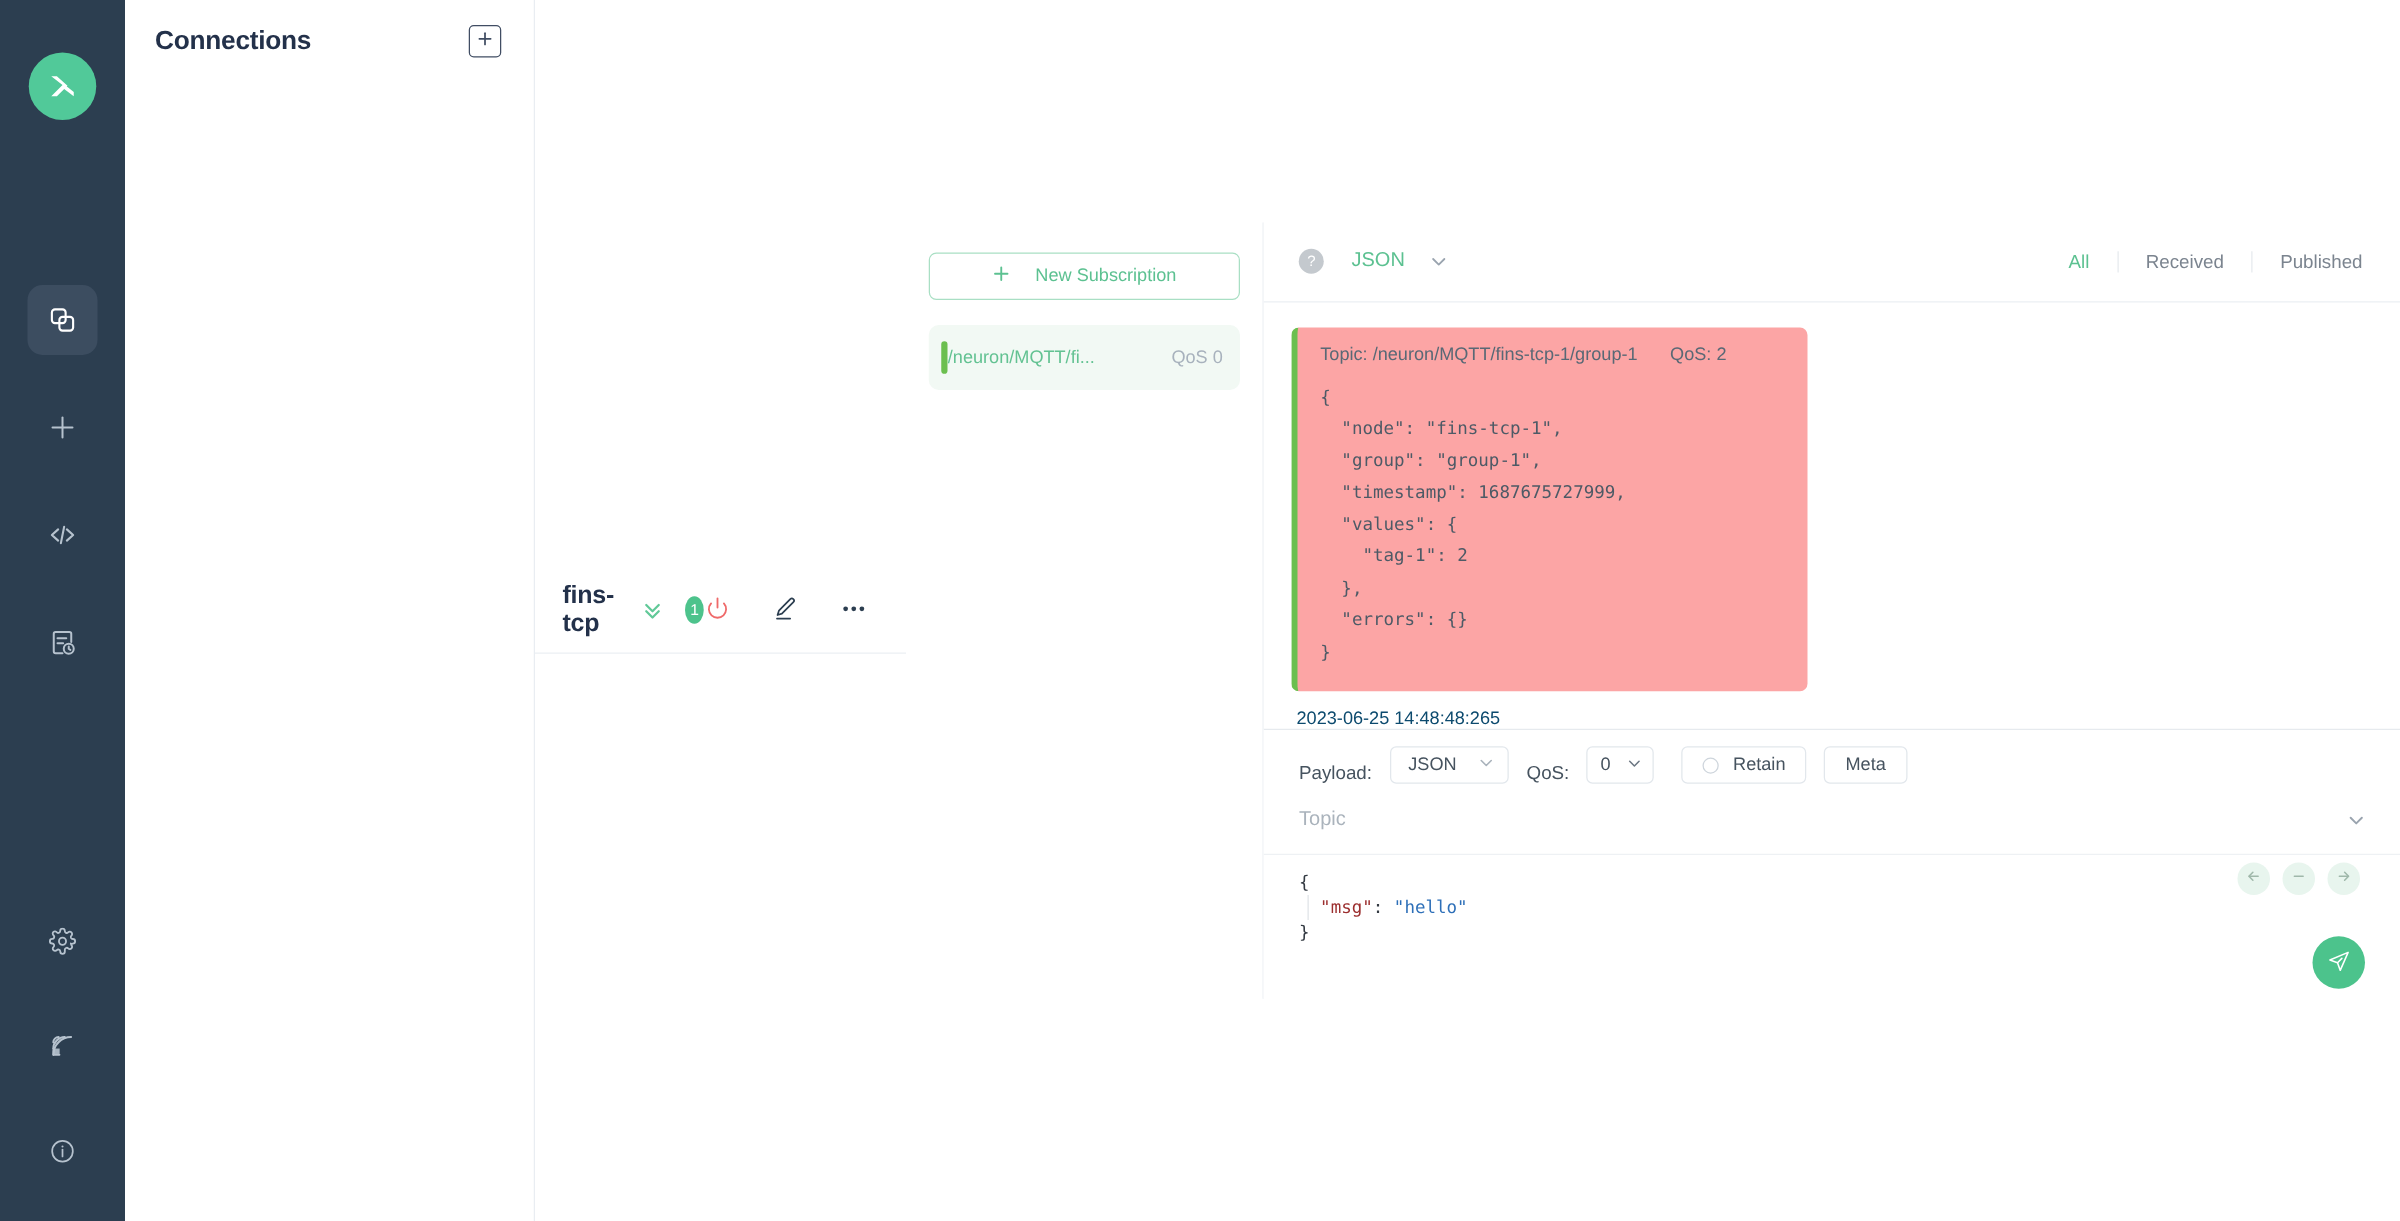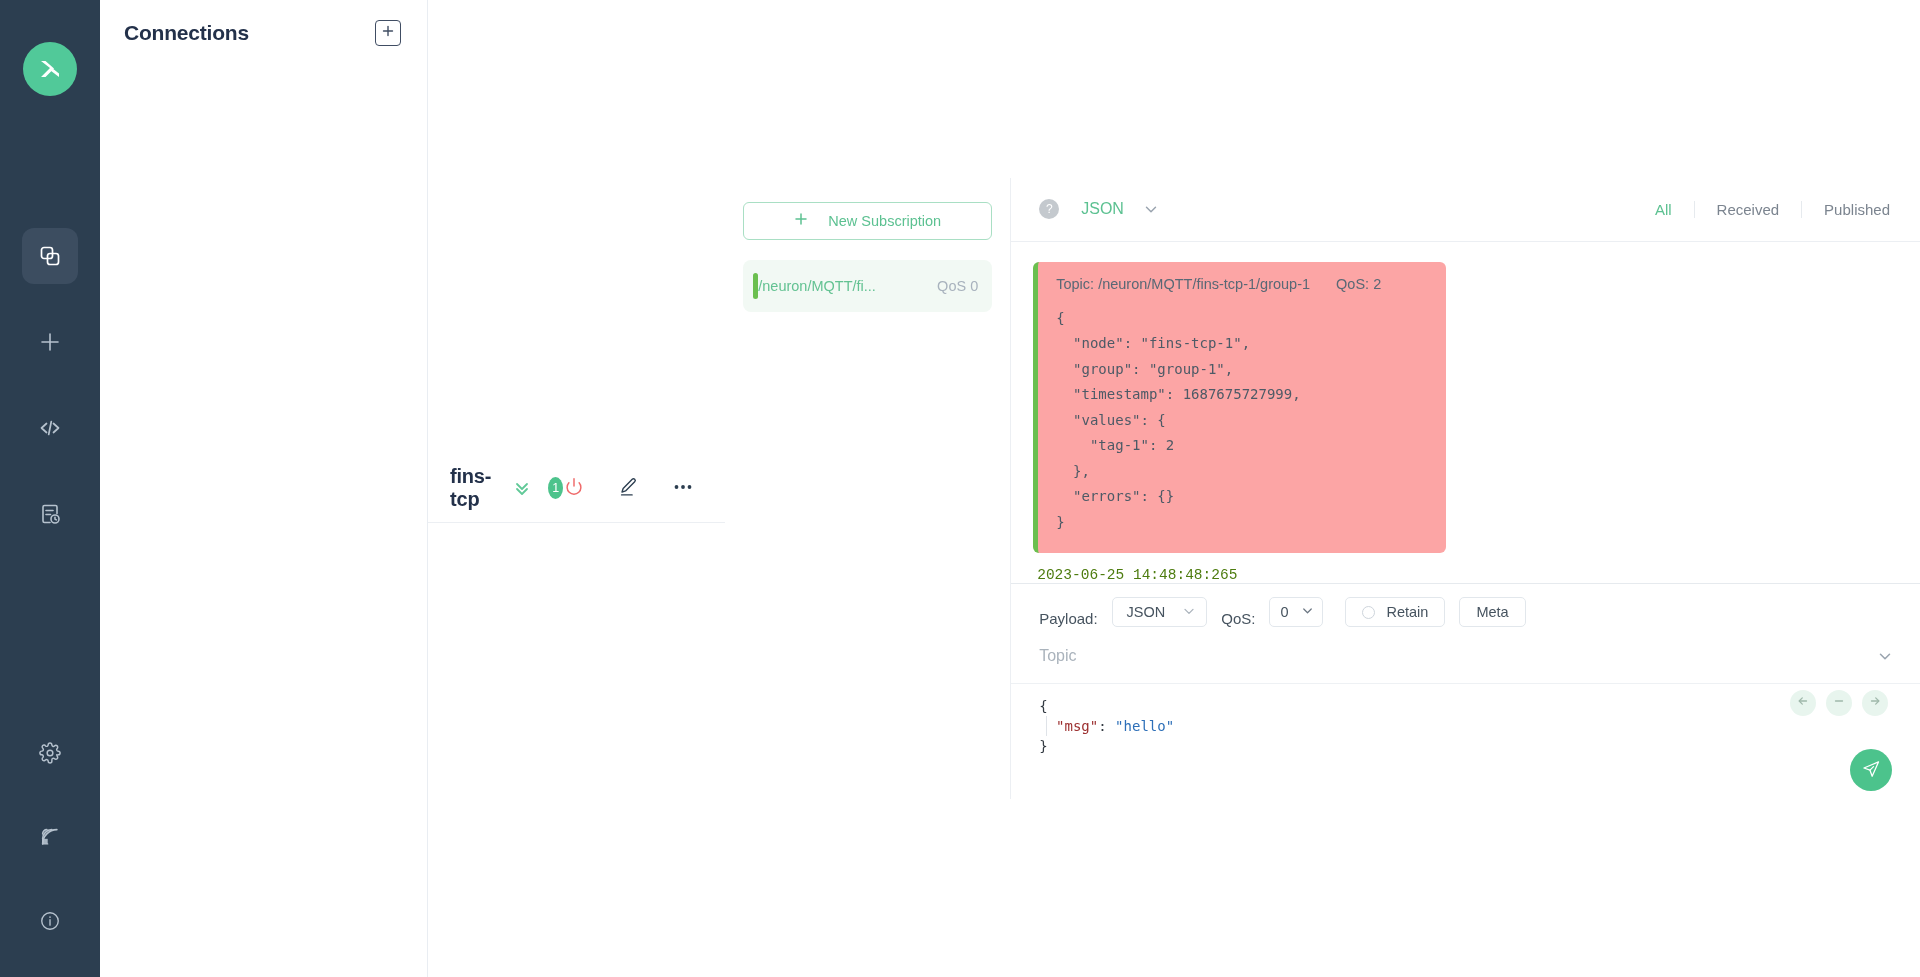--- a/index.html
+++ b/index.html
@@ -129,21 +129,21 @@
     background: #fca5a5; border-radius: 6px; border-left: 5px solid #6bbf4f;
     padding: 14px 22px 18px 18px; min-width: 413px; max-width: 70%;
   }
   .bubble-head { display: flex; align-items: center; gap: 26px; margin-bottom: 14px; }
   .bubble-topic { font-size: 14.5px; color: #596875; }
   .bubble-qos { font-size: 14.5px; color: #596875; }
   .bubble-body {
     font-family: "DejaVu Sans Mono", monospace;
     font-size: 14px; line-height: 25.5px; color: #4d5a66; white-space: pre;
   }
-  .msg-time { font-size: 14.5px; color: #4d7c0f; margin-top: 14px; padding-left: 4px; font-family: Liberation Mono, monospace; }
+  .msg-time { font-size: 14.5px; color: #0c4a6e; margin-top: 14px; padding-left: 4px; }
 
   
   .composer { flex: 0 0 auto; border-top: 1px solid #e6eaee; background: #fff; }
   .composer-toolbar {
     height: 56px; display: flex; align-items: center; gap: 14px; padding: 0 28px;
   }
   .cmp-label { font-size: 15px; color: #46535f; margin-top: 12px; }
   .cmp-select {
     height: 30px; min-width: 88px; border: 1px solid #e2e7ec; border-radius: 5px;
     display: flex; align-items: center; justify-content: space-between;

